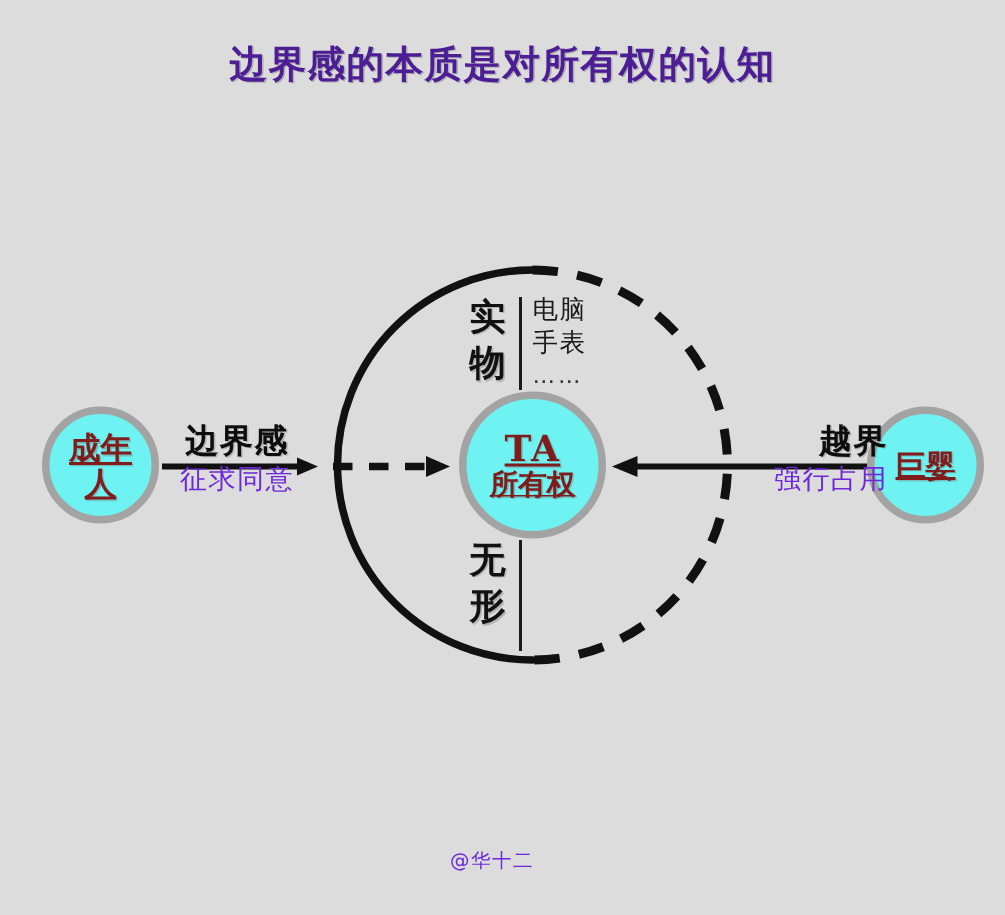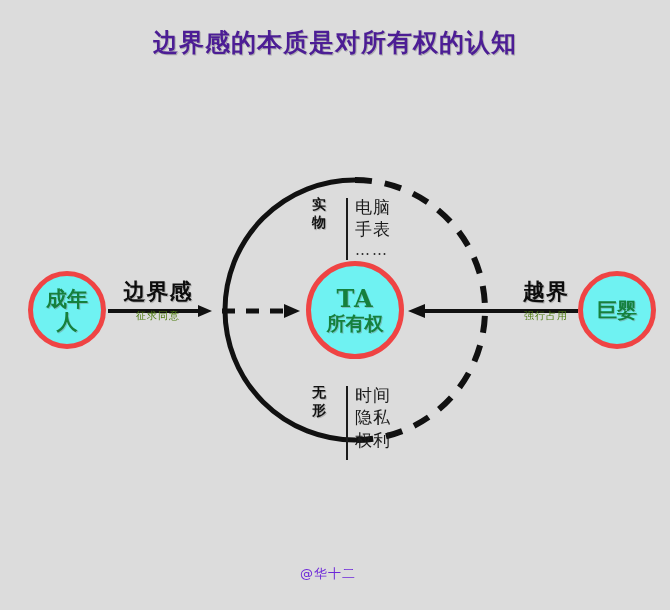--- a/index.html
+++ b/index.html
@@ -48,31 +48,32 @@
     position: absolute;
     left: 0; top: 0;
     width: 670px;
     height: 610px;
     pointer-events: none;
   }
 
   
   .node {
     position: absolute;
-    border: 5px solid #ef4444;
+    border: 5px solid #a3a3a3;
     border-radius: 50%;
     background: #6ff2f2;
     box-sizing: border-box;
     display: flex;
     flex-direction: column;
     align-items: center;
     justify-content: center;
     line-height: 1.02;
-    color: #15803d;
+    color: #7f1d1d;
     text-shadow: 1px 1px 0 rgba(120,120,120,0.4);
+    text-decoration: underline;
   }
   #node-adult {
     left: 28px; top: 271px;
     width: 78px; height: 78px;
     font-family: "DejaVu Serif", "Liberation Serif", serif;
     font-weight: bold;
     font-size: 21px;
   }
   #node-adult .l1 { margin-bottom: 1px; }
   #node-baby {
@@ -99,51 +100,52 @@
     text-align: right;
   }
 
   
   .edge-label {
     position: absolute;
     text-align: center;
     color: #141414;
   }
   .edge-label .top {
-    font-family: Liberation Mono, monospace;
+    font-family: Liberation Serif, serif;
     font-weight: bold;
     font-size: 22px;
     letter-spacing: 1px;
     color: #0d0d0d;
     text-shadow: 1px 1px 0 rgba(120,120,120,0.4);
     line-height: 1.05;
   }
   .edge-label .bot {
-    font-size: 10px;
-    letter-spacing: 1px;
-    color: #4d7c0f;
+    font-size: 18px;
+    letter-spacing: 1px;
+    color: #6d28d9;
     line-height: 1.1;
     margin-top: 5px;
   }
   #label-left  { left: 104px; top: 282px; width: 108px; }
-  #label-right { left: 500px; top: 282px; width: 92px; }
+  #label-right { left: 500px; top: 282px; width: 92px; text-align: right; }
 
   
   .cat {
     position: absolute;
     display: flex;
     flex-direction: row;
     align-items: flex-start;
     color: #111;
   }
   .cat .cat-name {
     font-family: "DejaVu Serif", "Liberation Serif", serif;
     font-weight: bold;
-    font-size: 14px;
+    font-size: 24px;
     line-height: 1.28;
+    text-align: center;
     width: 26px;
     text-shadow: 1px 1px 0 rgba(120,120,120,0.4);
   }
   .cat .divider {
     width: 2px;
     background: #1b1b1b;
     margin: 2px 7px 2px 8px;
     align-self: stretch;
   }
   .cat .cat-items {
@@ -156,21 +158,21 @@
     line-height: 1.32;
     letter-spacing: 1px;
     color: #1b1b1b;
   }
   .cat .cat-items span.ellipsis {
     font-size: 15px;
     letter-spacing: 2px;
     color: #333;
   }
   #cat-tangible   { left: 312px; top: 196px; height: 66px; }
-  #cat-intangible { left: 312px; top: 384px; height: 78px; }
+  #cat-intangible { left: 312px; top: 358px; height: 78px; }
 </style>
 </head>
 <body>
 
 <div id="stage">
 
   <div class="title">边界感的本质是对所有权的认知</div>
 
   <svg class="layer" viewBox="0 0 670 610">
 
@@ -218,22 +220,17 @@
     <div class="cat-items">
       <span>电脑</span>
       <span>手表</span>
       <span class="ellipsis">……</span>
     </div>
   </div>
 
   <div class="cat" id="cat-intangible">
     <div class="cat-name">无形</div>
     <div class="divider"></div>
-    <div class="cat-items">
-      <span>时间</span>
-      <span>隐私</span>
-      <span>权利</span>
-    </div>
   </div>
 
   <div class="watermark">@华十二</div>
 
 </div>
 
 </body></html>

